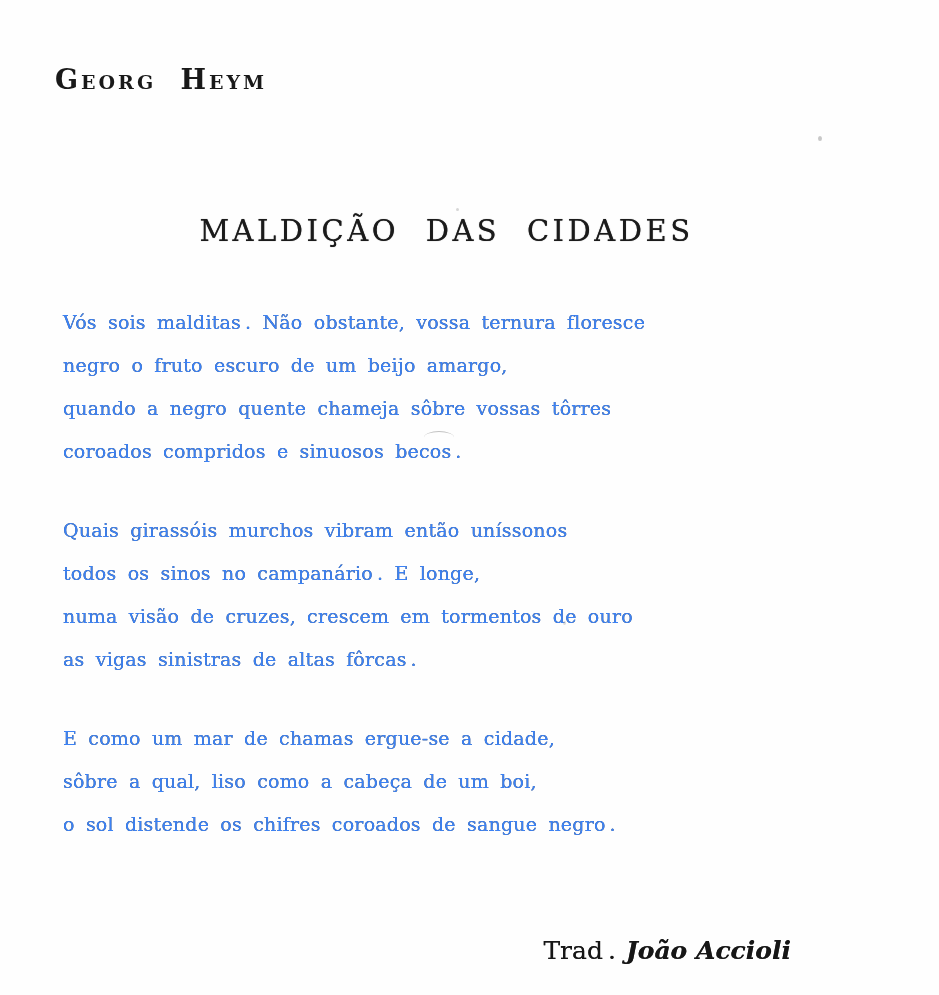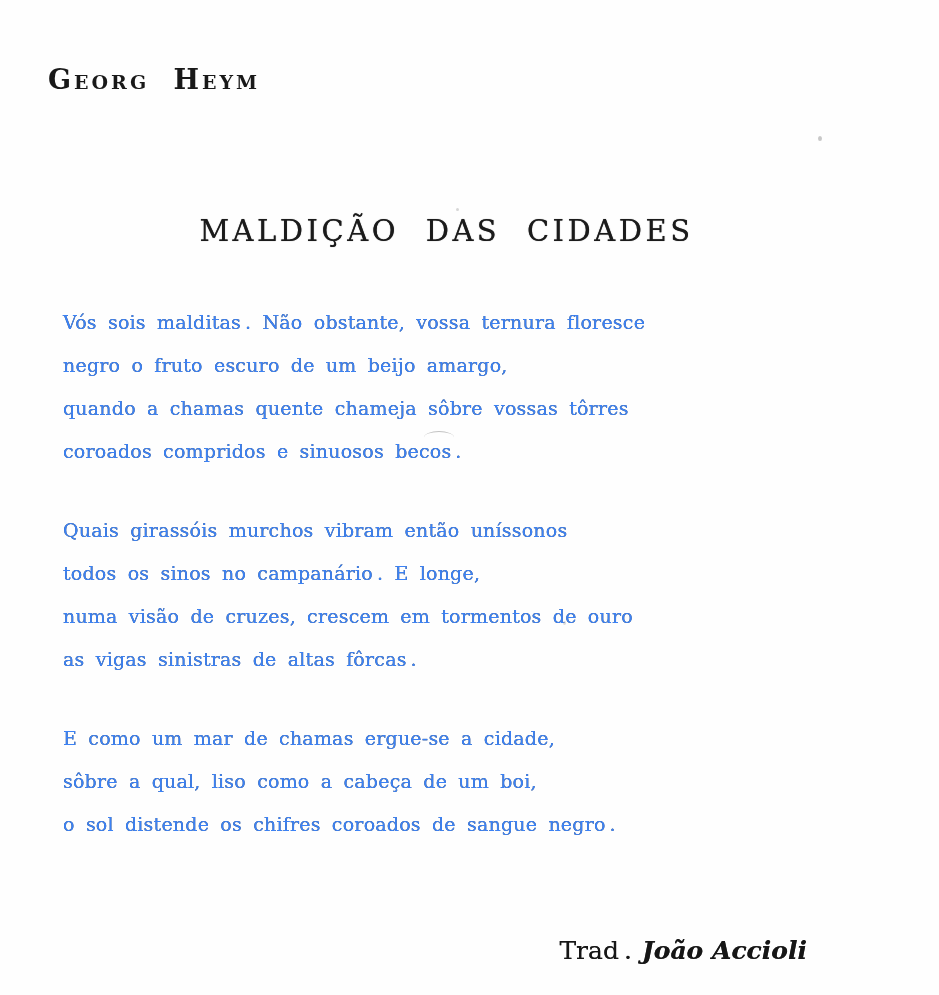--- a/index.html
+++ b/index.html
@@ -9,21 +9,21 @@
     width: 939px;
     height: 995px;
     background: #fefefe;
     font-family: "DejaVu Serif", serif;
     color: #1a1a1a;
     overflow: hidden;
   }
 
   .author {
     position: absolute;
-    left: 48px;
+    left: 55px;
     top: 64px;
     font-size: 27px;
     font-weight: bold;
     font-variant: small-caps;
     letter-spacing: 3px;
     word-spacing: 12px;
     color: #191919;
     white-space: nowrap;
   }
 
@@ -52,21 +52,21 @@
     text-shadow: 0 0 0.6px rgba(20,20,20,0.8);
     white-space: nowrap;
   }
   .stanza-1 { top: 301px; }
   .stanza-2 { top: 509px; }
   .stanza-3 { top: 717px; }
 
   .translator {
     position: absolute;
     top: 936px;
-    right: 132px;
+    right: 148px;
     font-size: 25px;
     color: #161616;
     text-shadow: 0 0 0.6px rgba(20,20,20,0.8);
     white-space: nowrap;
   }
   .translator .name {
     font-style: italic;
     font-weight: bold;
     margin-left: 10px;
   }
@@ -96,21 +96,21 @@
 
 <div class="page">
 
   <div class="author">Georg Heym</div>
 
   <div class="title">MALDIÇÃO DAS CIDADES</div>
 
   <div class="stanza stanza-1">
     <div class="line">Vós sois malditas . Não obstante, vossa ternura floresce</div>
     <div class="line">negro o fruto escuro de um beijo amargo,</div>
-    <div class="line">quando a chamas quente chameja sôbre vossas tôrres</div>
+    <div class="line">quando a negro quente chameja sôbre vossas tôrres</div>
     <div class="line">coroados compridos e sinuosos becos .</div>
   </div>
 
   <div class="stanza stanza-2">
     <div class="line">Quais girassóis murchos vibram então uníssonos</div>
     <div class="line">todos os sinos no campanário . E longe,</div>
     <div class="line">numa visão de cruzes, crescem em tormentos de ouro</div>
     <div class="line">as vigas sinistras de altas fôrcas .</div>
   </div>
 

